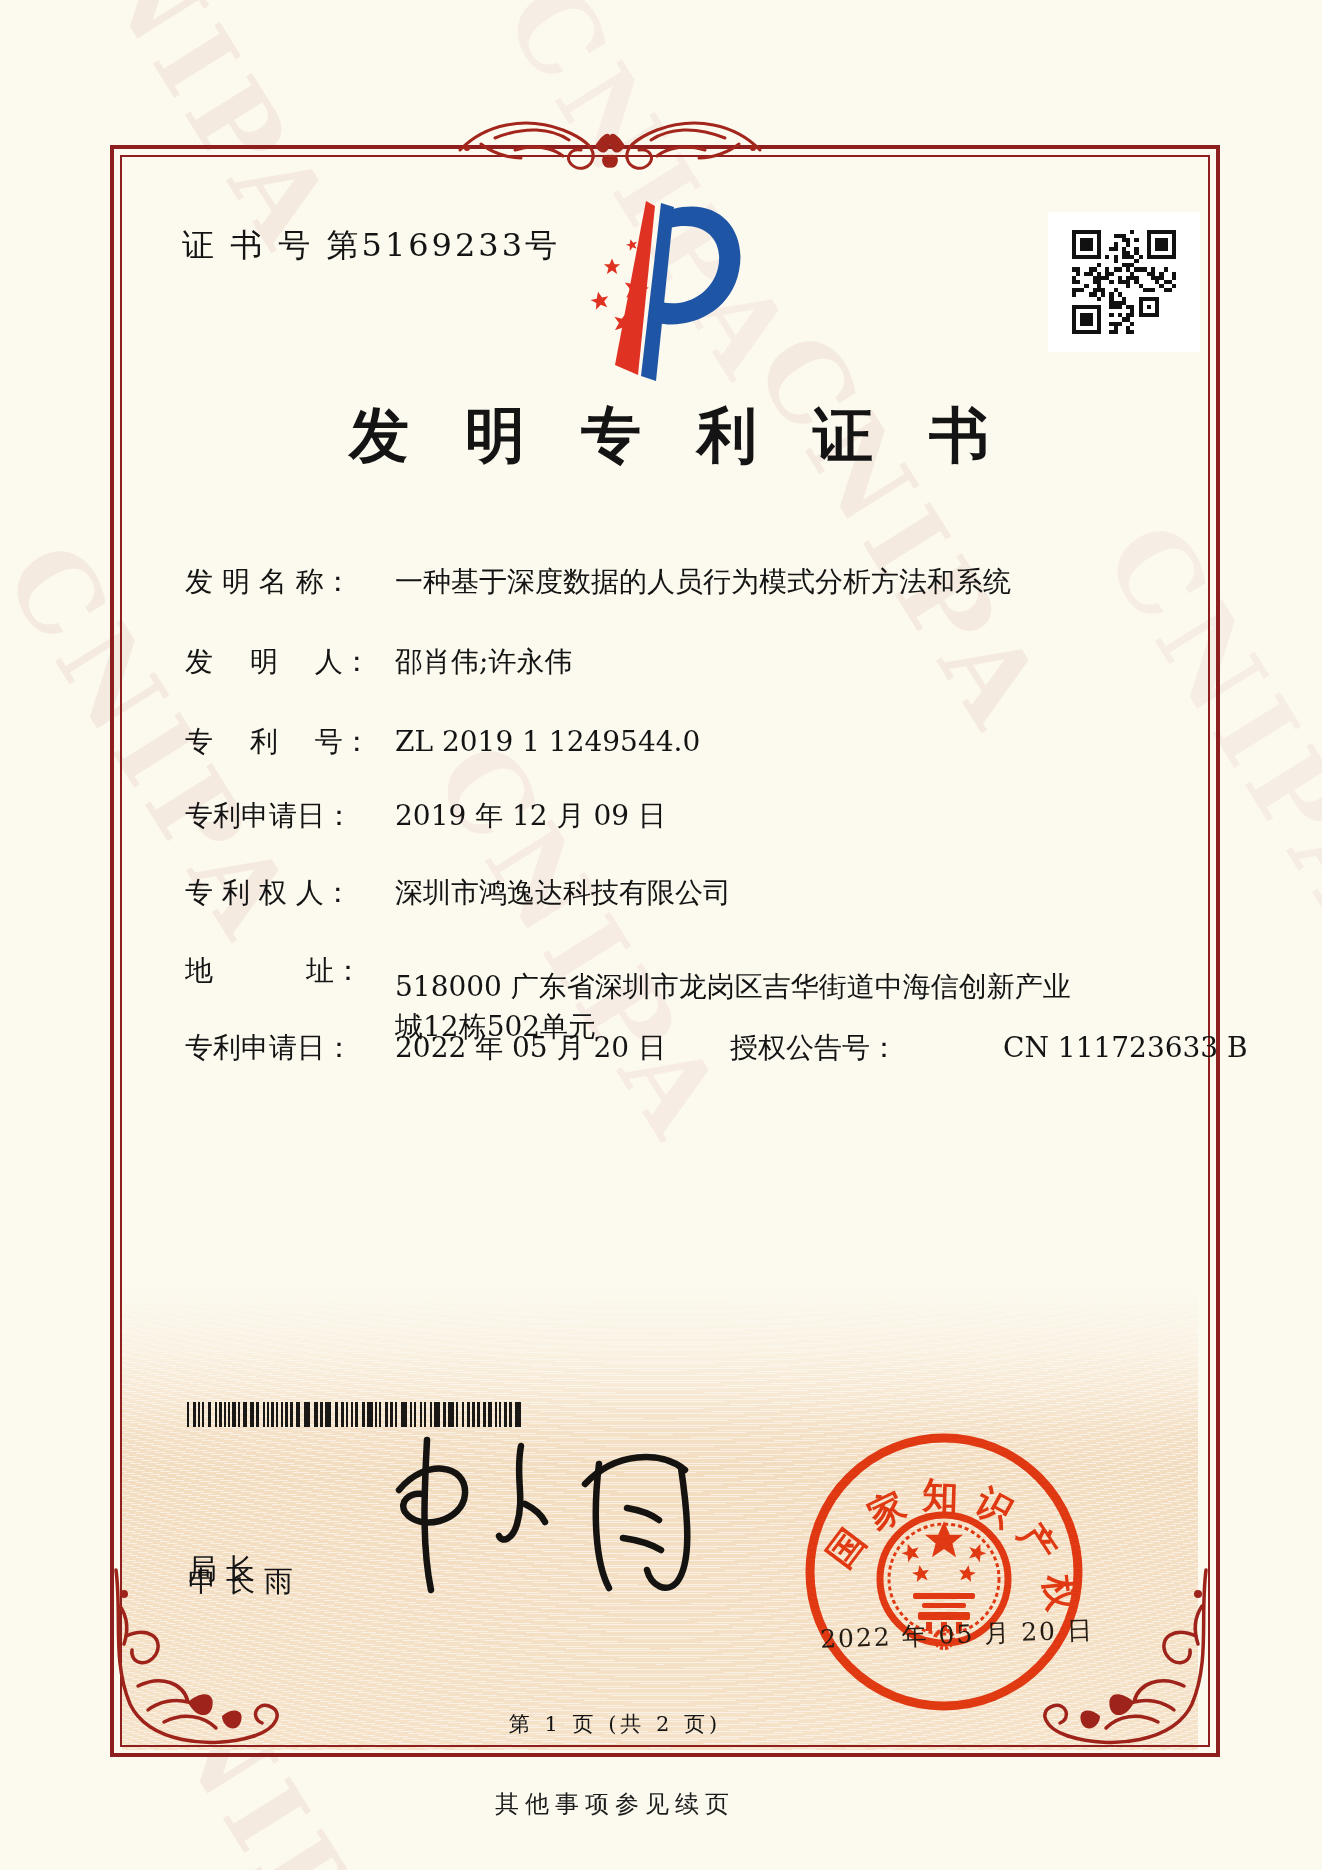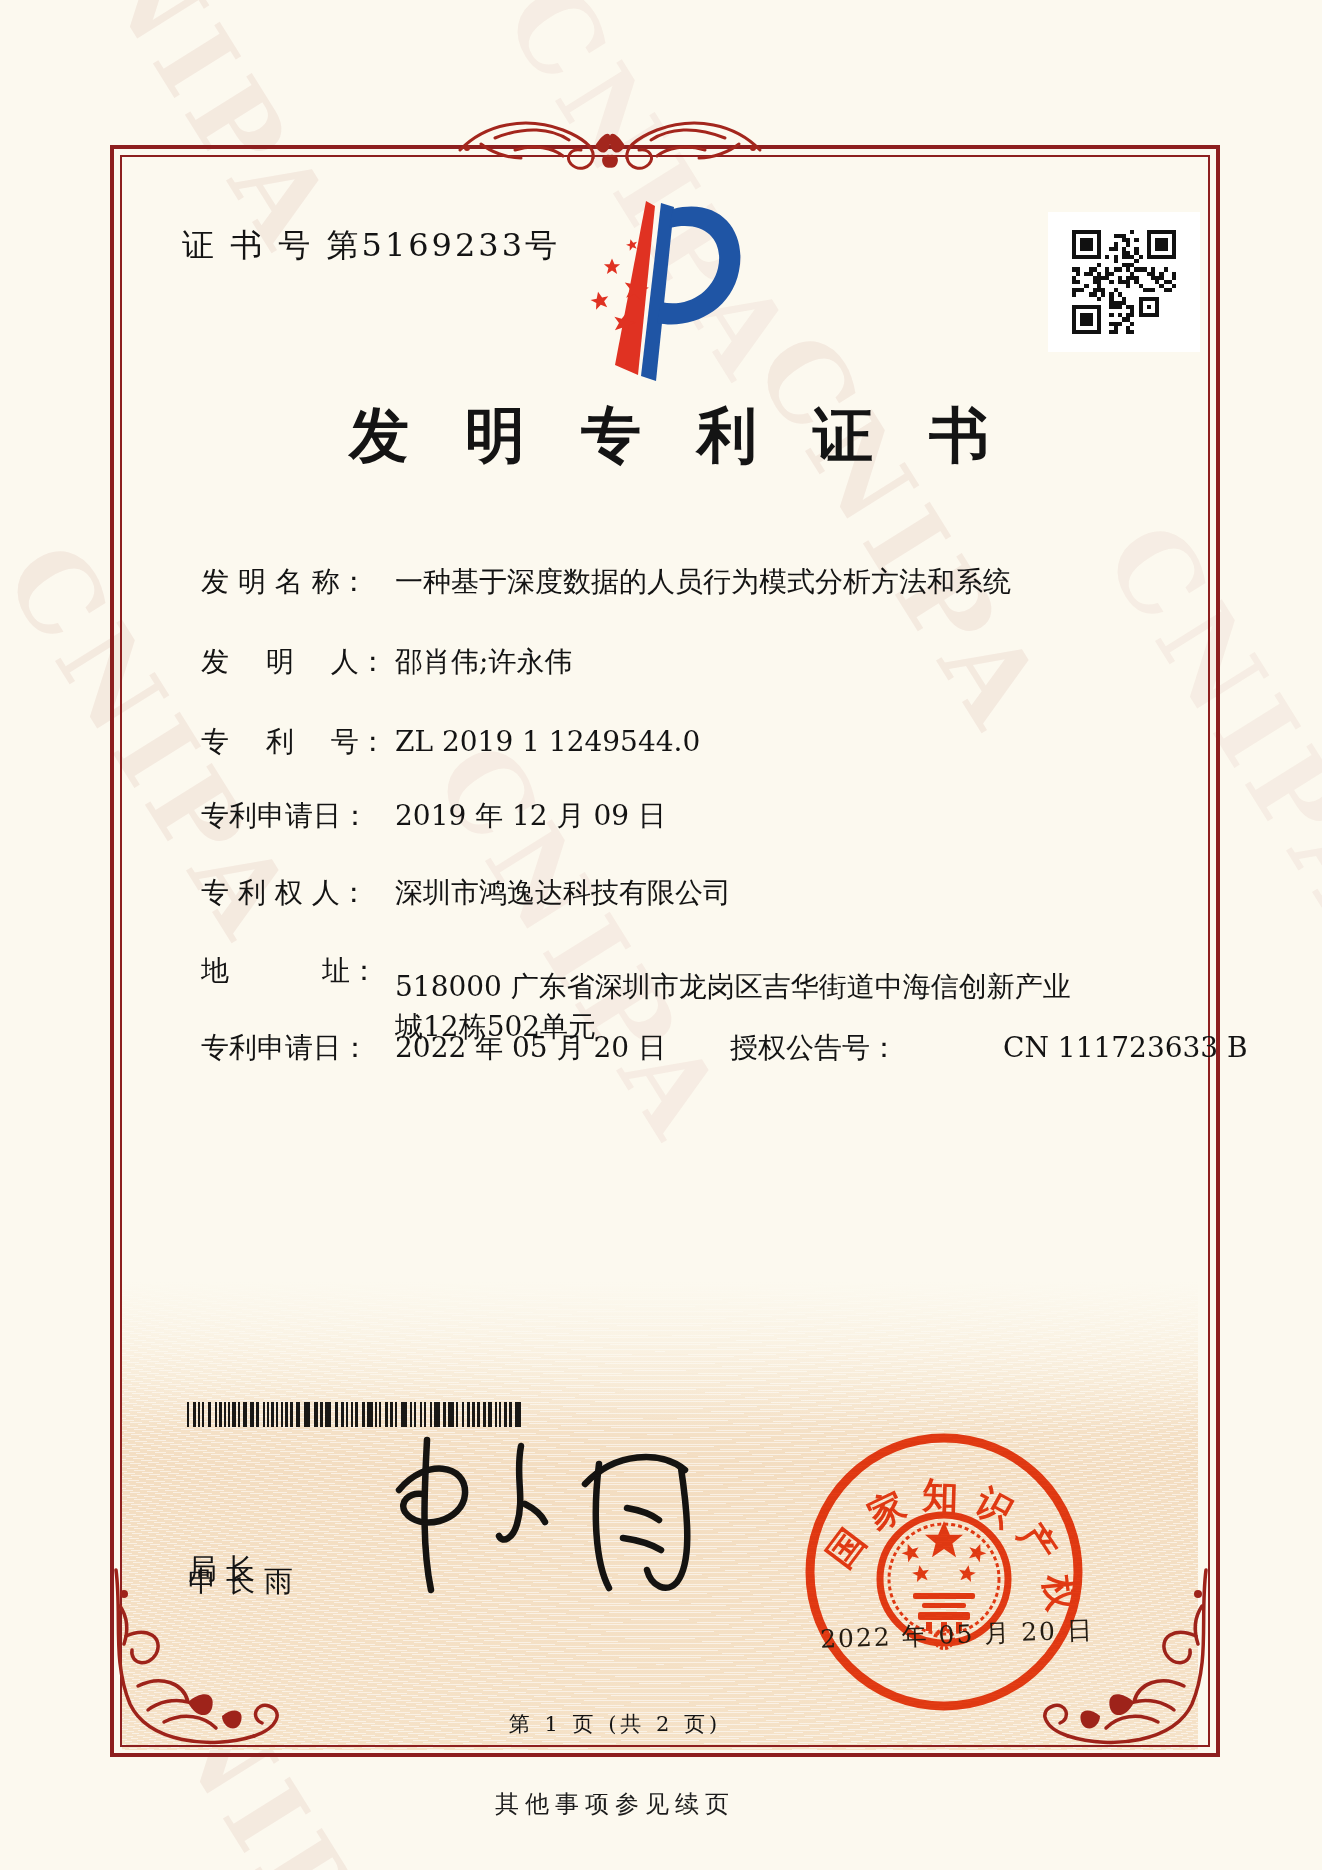--- a/index.html
+++ b/index.html
@@ -40,21 +40,21 @@
   
   .cert-no{position:absolute;left:182px;top:224px;font-size:32px;letter-spacing:3px;z-index:5;}
   .logo{position:absolute;left:560px;top:196px;width:200px;height:192px;z-index:5;}
   .qr-box{position:absolute;left:1048px;top:212px;width:152px;height:140px;background:#fff;
       display:flex;align-items:center;justify-content:center;z-index:5;}
   .title{position:absolute;left:110px;right:102px;top:396px;text-align:center;
       font-size:60px;font-weight:bold;letter-spacing:56px;padding-left:64px;
       box-sizing:border-box;z-index:5;}
   
   .frow{position:absolute;left:185px;width:1010px;font-size:28px;line-height:40px;z-index:5;}
-  .frow .lab{position:absolute;left:16px;top:0;white-space:nowrap;}
+  .frow .lab{position:absolute;left:0;top:0;white-space:nowrap;}
   .frow .val{position:absolute;left:210px;top:0;width:690px;}
   .r1{top:562px;}.r2{top:642px;}.r3{top:722px;}.r4{top:796px;}.r5{top:873px;}
   .r6{top:951px;}.r6 .val{width:678px;margin-top:16px;}
   .rg{top:1028px;}
   .rg .lab2{position:absolute;left:545px;top:0;white-space:nowrap;}
   .rg .val2{position:absolute;left:818px;top:0;white-space:nowrap;}
   
   .body-text{position:absolute;left:163px;top:1090px;width:1005px;font-size:27px;
       line-height:47px;z-index:5;color:#1c1c1c;}
   .body-text p{margin:0;text-indent:2em;text-align:justify;}

